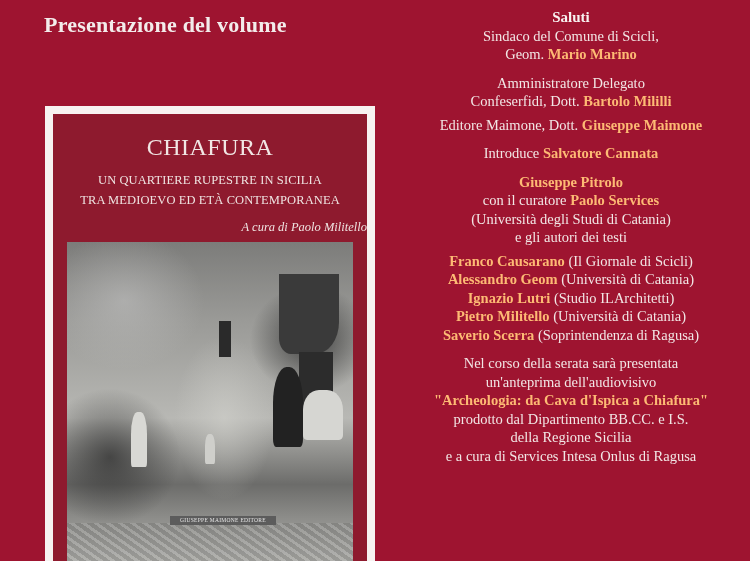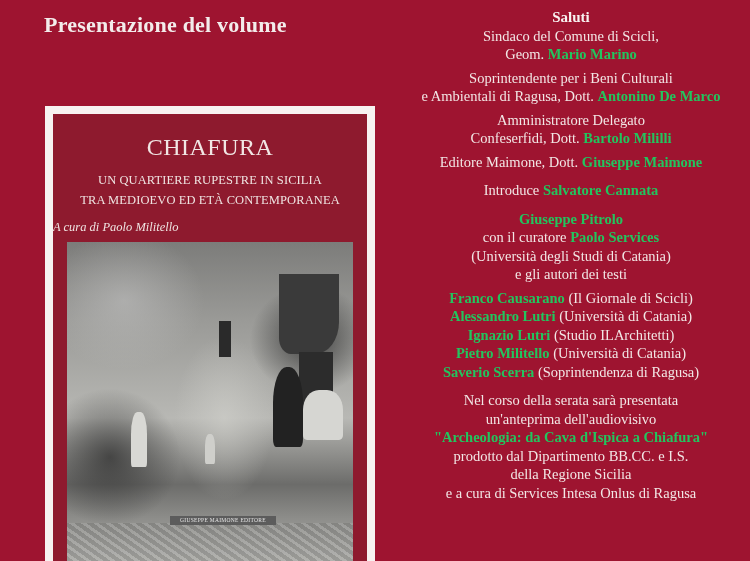--- a/index.html
+++ b/index.html
@@ -29,21 +29,21 @@
     position: absolute; left: 0; right: 0; top: 20px;
     text-align: center; font-size: 24px; color: #f1e6e4; letter-spacing: 0.5px;
   }
   .cover-subtitle {
     position: absolute; left: 0; right: 0; top: 56px;
     text-align: center; font-size: 12.5px; line-height: 20px; color: #efe3e1;
     letter-spacing: 0.1px;
   }
   .cover-editor {
     position: absolute; left: 0; right: 0; top: 106px;
-    text-align: left; font-size: 12.5px; font-style: italic; color: #efe3e1;
+    text-align: right; font-size: 12.5px; font-style: italic; color: #efe3e1;
   }
   .cover-photo {
     position: absolute; left: 14px; right: 14px; top: 128px; bottom: 13px;
     background:
       radial-gradient(ellipse 40% 25% at 20% 15%, rgba(200,200,200,0.5), transparent 70%),
       radial-gradient(ellipse 30% 20% at 85% 25%, rgba(40,40,40,0.8), transparent 70%),
       radial-gradient(ellipse 25% 30% at 55% 45%, rgba(210,210,205,0.6), transparent 70%),
       radial-gradient(ellipse 35% 25% at 15% 55%, rgba(40,40,40,0.7), transparent 70%),
       linear-gradient(180deg, #7c7c7a 0%, #9a9a97 20%, #b8b8b4 45%, #6c6c6a 62%, #a9a9a5 78%, #8e8e8b 100%);
     overflow: hidden;
@@ -83,21 +83,21 @@
   .publisher-label {
     position: absolute; left: 103px; top: 274px;
     width: 106px; height: 9px;
     background: #5c5c5c; color: #e6e6e6;
     font-size: 5.5px; line-height: 9px; text-align: center; letter-spacing: 0.3px;
   }
   .program {
     position: absolute; left: 392px; width: 358px; top: 8px;
     text-align: center; font-size: 14.5px; line-height: 18.5px; color: #f2e6e5;
   }
-  .program b { font-weight: bold; color: #22c55e; }
+  .program b { font-weight: bold; color: #fdba74; }
   .block { margin: 0; }
   .gap-s { height: 5px; }
   .gap-m { height: 10px; }
   .section-heading { font-weight: bold; font-size: 15px; color: #f8f2f1; }
 </style>
 </head>
 <body>
 
 <div class="page-title">Presentazione del volume</div>
 
@@ -124,24 +124,20 @@
 </div>
 
 <div class="program">
   <div class="section-heading">Saluti</div>
 
   <div class="block">
     <div>Sindaco del Comune di Scicli,</div>
     <div><span>Geom.</span> <b>Mario Marino</b></div>
   </div>
   <div class="gap-s"></div>
-  <div class="block">
-    <div>Soprintendente per i Beni Culturali</div>
-    <div style="white-space:nowrap;"><span>e Ambientali di Ragusa, Dott.</span> <b>Antonino De Marco</b></div>
-  </div>
   <div class="gap-s"></div>
   <div class="block">
     <div>Amministratore Delegato</div>
     <div><span>Confeserfidi, Dott.</span> <b>Bartolo Mililli</b></div>
   </div>
   <div class="gap-s"></div>
   <div class="block">
     <div><span>Editore Maimone, Dott.</span> <b>Giuseppe Maimone</b></div>
   </div>
 
@@ -154,21 +150,21 @@
   <div class="block">
     <div><b>Giuseppe Pitrolo</b></div>
     <div><span>con il curatore</span> <b>Paolo Services</b></div>
     <div>(Università degli Studi di Catania)</div>
     <div>e gli autori dei testi</div>
   </div>
 
   <div class="gap-s"></div>
   <div class="block">
     <div><b>Franco Causarano</b> <span>(Il Giornale di Scicli)</span></div>
-    <div><b>Alessandro Lutri</b> <span>(Università di Catania)</span></div>
+    <div><b>Alessandro Geom</b> <span>(Università di Catania)</span></div>
     <div><b>Ignazio Lutri</b> <span>(Studio ILArchitetti)</span></div>
     <div><b>Pietro Militello</b> <span>(Università di Catania)</span></div>
     <div><b>Saverio Scerra</b> <span>(Soprintendenza di Ragusa)</span></div>
   </div>
 
   <div class="gap-m"></div>
   <div class="block">
     <div>Nel corso della serata sarà presentata</div>
     <div>un'anteprima dell'audiovisivo</div>
     <div><b>"Archeologia: da Cava d'Ispica a Chiafura"</b></div>

